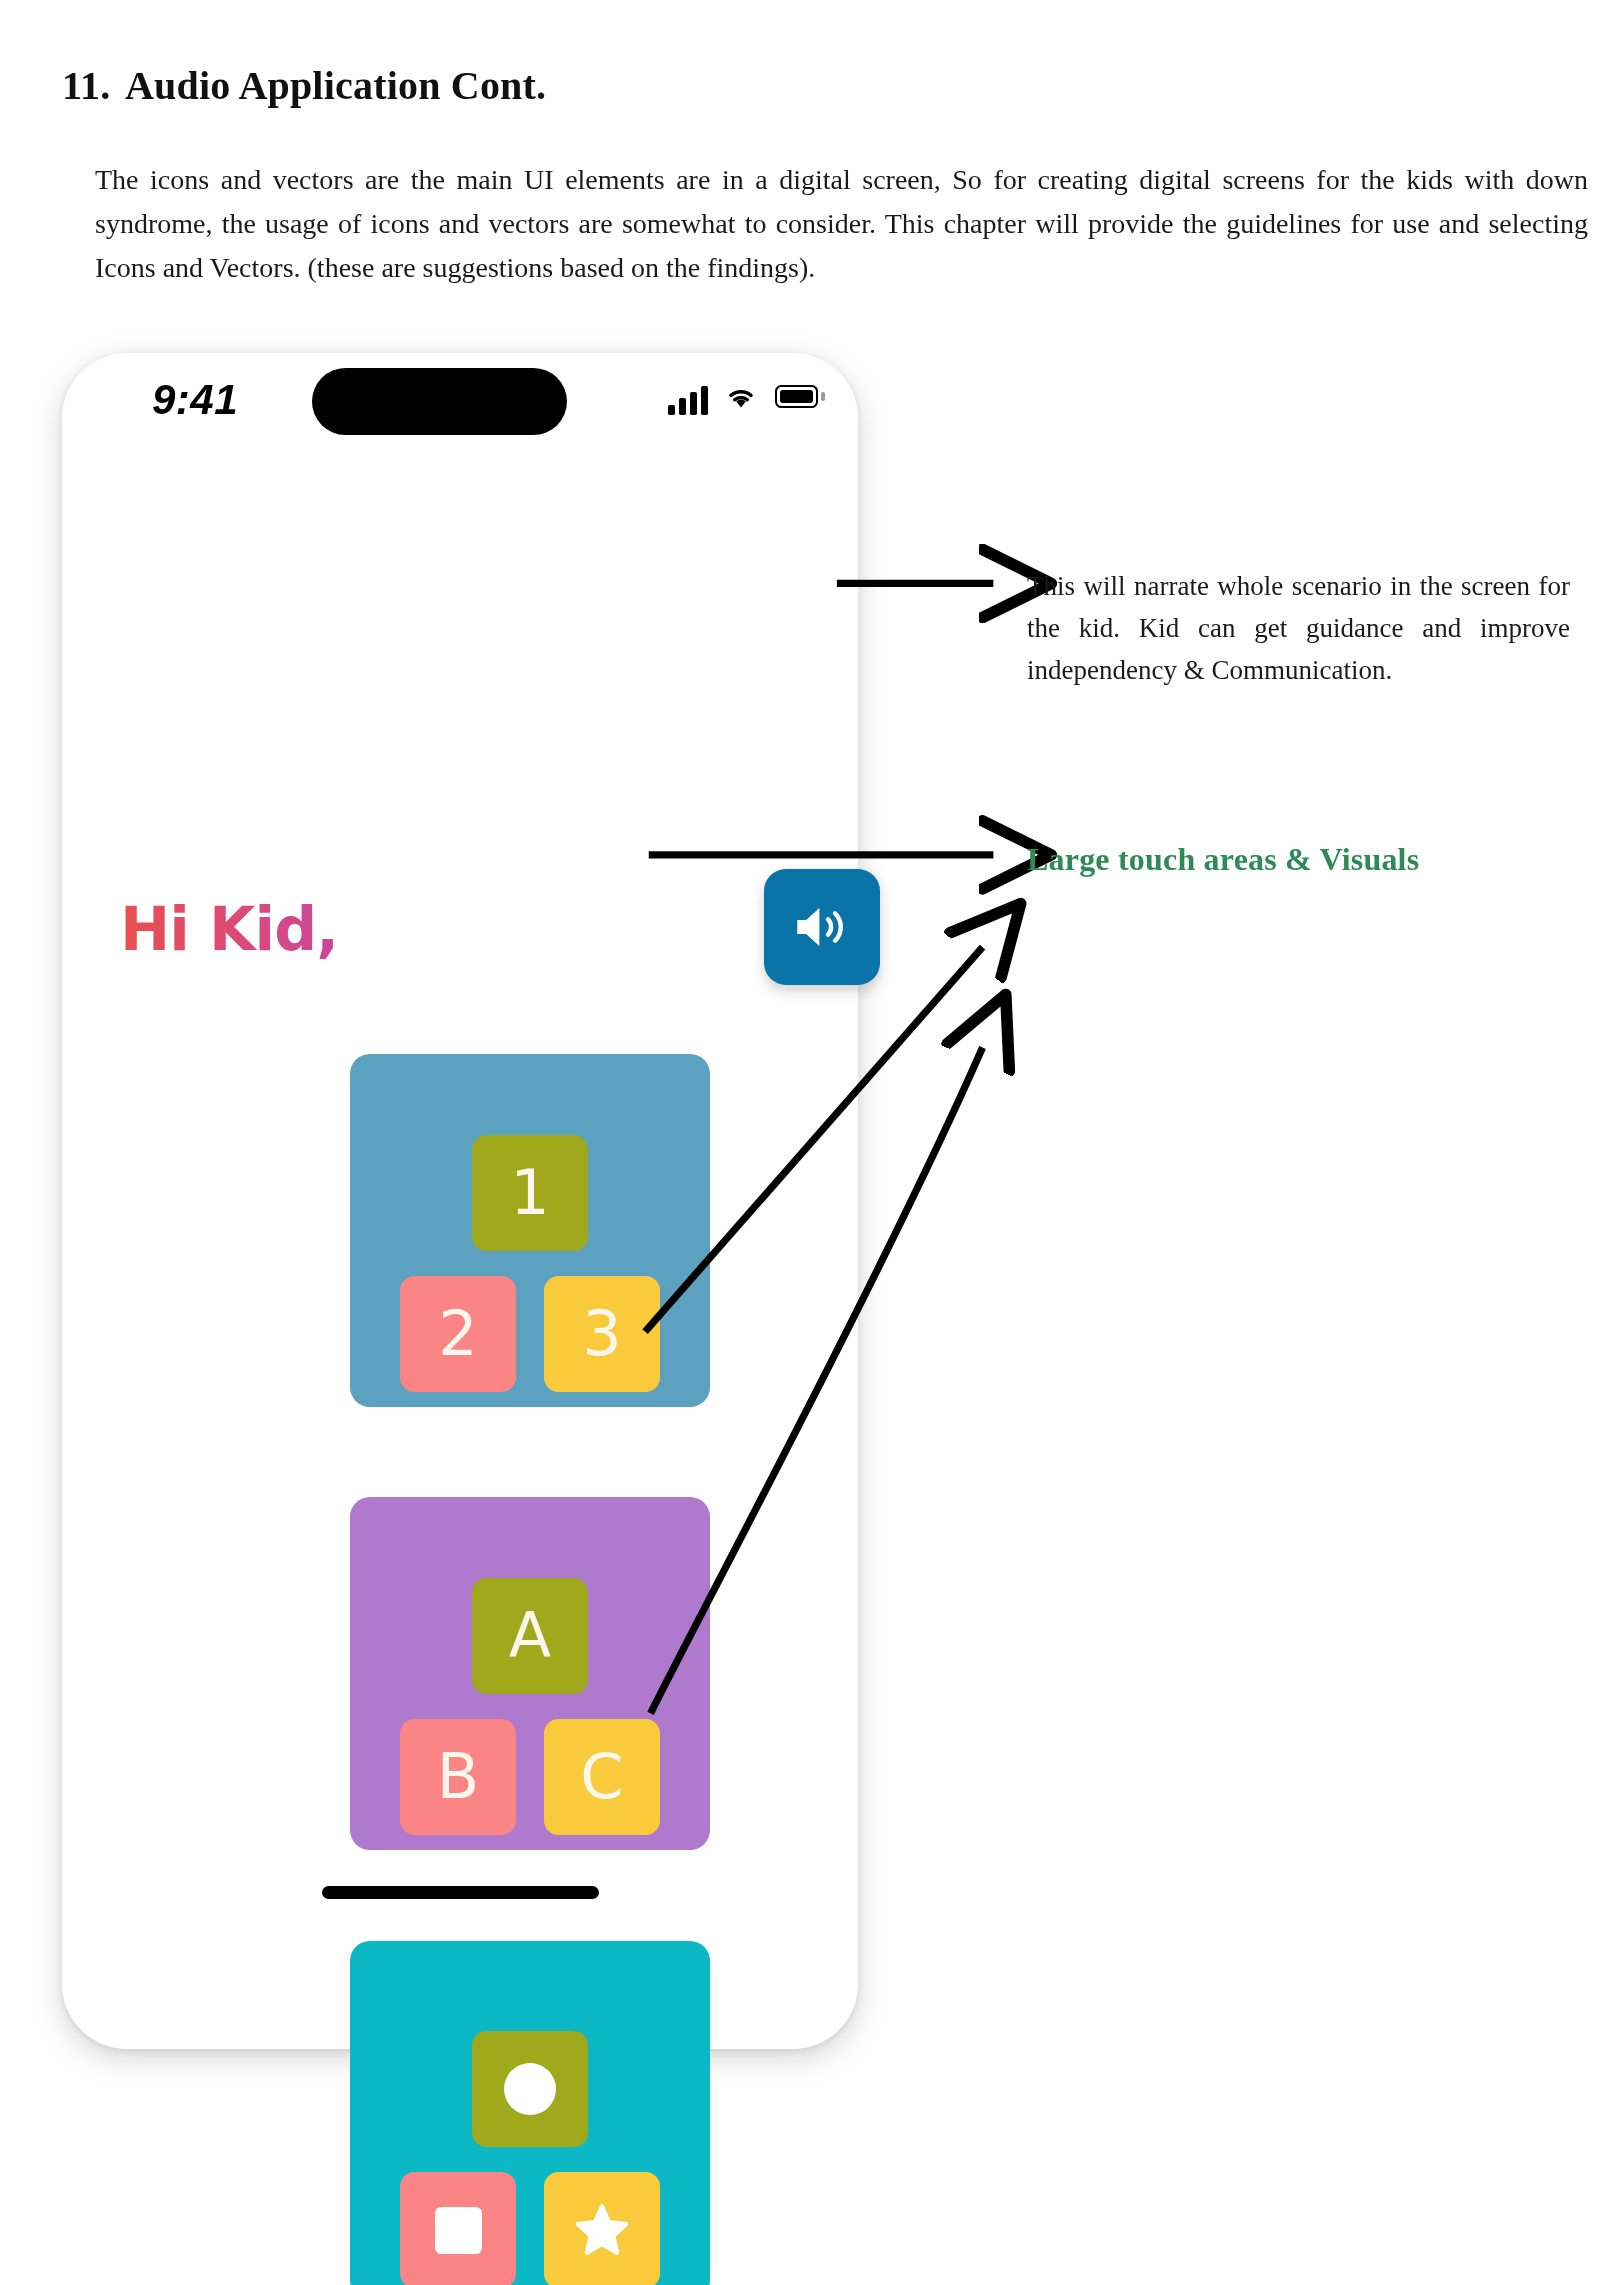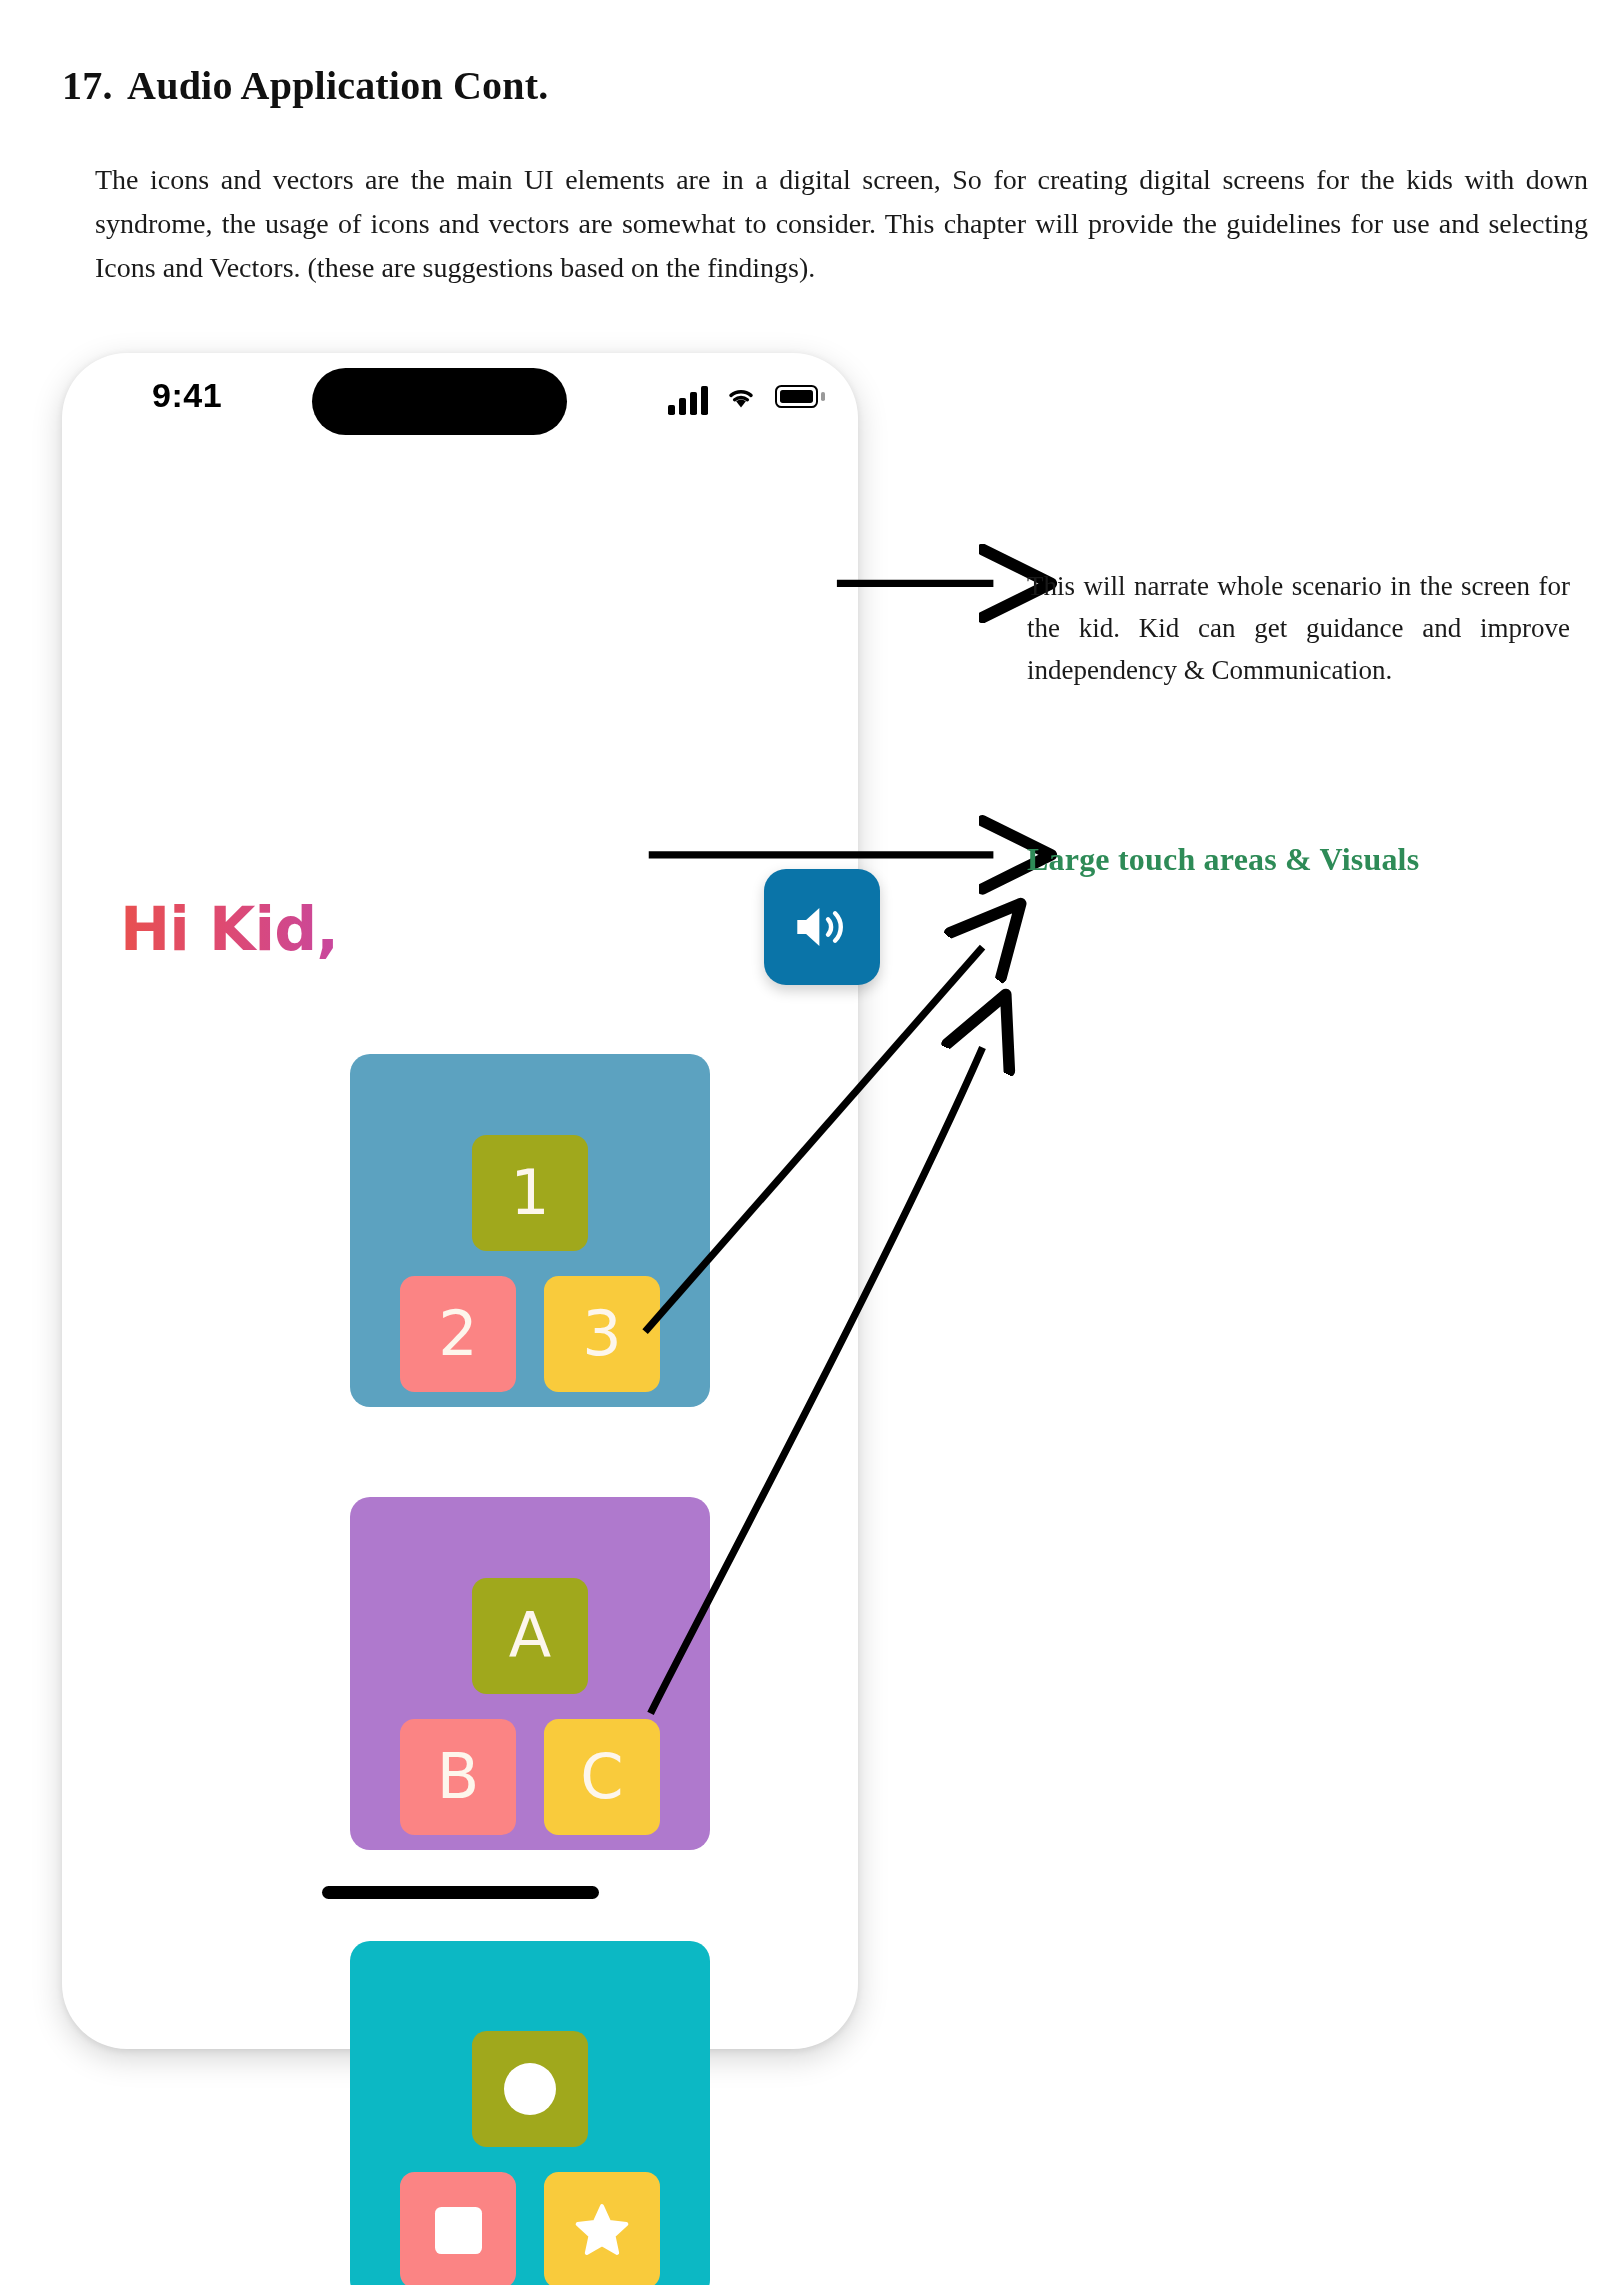--- a/index.html
+++ b/index.html
@@ -33,22 +33,23 @@
     background:#ffffff;
     border-radius:65px;
     box-shadow:0 9px 31px rgba(0,0,0,.17), 0 1.8px 7.2px rgba(0,0,0,.08);
   }
   .status-bar{
     position:absolute;left:0;top:0;width:796px;height:100px;
   }
   .status-time{
     position:absolute;left:90px;top:22.6px;
     font-family:"Liberation Sans", sans-serif;
-    font-weight:bold;font-size:34px;color:#000;
+    font-weight:bold;font-size:42px;color:#000;
     letter-spacing:0.5px;
+    font-style:italic;
   }
   .dynamic-island{
     position:absolute;left:250px;top:14.5px;
     width:255px;height:67px;background:#000;border-radius:36px;
   }
   .status-right{
     position:absolute;left:606px;top:25px;width:163px;height:42px;
   }
   .sig{position:absolute;bottom:5.4px;display:block;background:#000;border-radius:1.8px;width:7.2px;}
   .sig1{left:0;height:10px;}
@@ -123,21 +124,21 @@
   }
   .ann-body{
     font-family:"Liberation Serif", serif;
     font-size:27px;line-height:42px;color:#1a1a1a;text-align:justify;
   }
 </style>
 </head>
 <body>
 
 <div class="doc-heading">
-  <span class="num">17.</span><span>Audio Application Cont.</span>
+  <span class="num">11.</span><span>Audio Application Cont.</span>
 </div>
 
 <div class="doc-para">The icons and vectors are the main UI elements are in a digital screen, So for creating digital screens for the kids with down syndrome, the usage of icons and vectors are somewhat to consider. This chapter will provide the guidelines for use and selecting Icons and Vectors. (these are suggestions based on the findings).</div>
 
 <div class="phone">
 
   <div class="status-bar">
     <div class="status-time">9:41</div>
     <div class="dynamic-island"></div>
     <div class="status-right">

